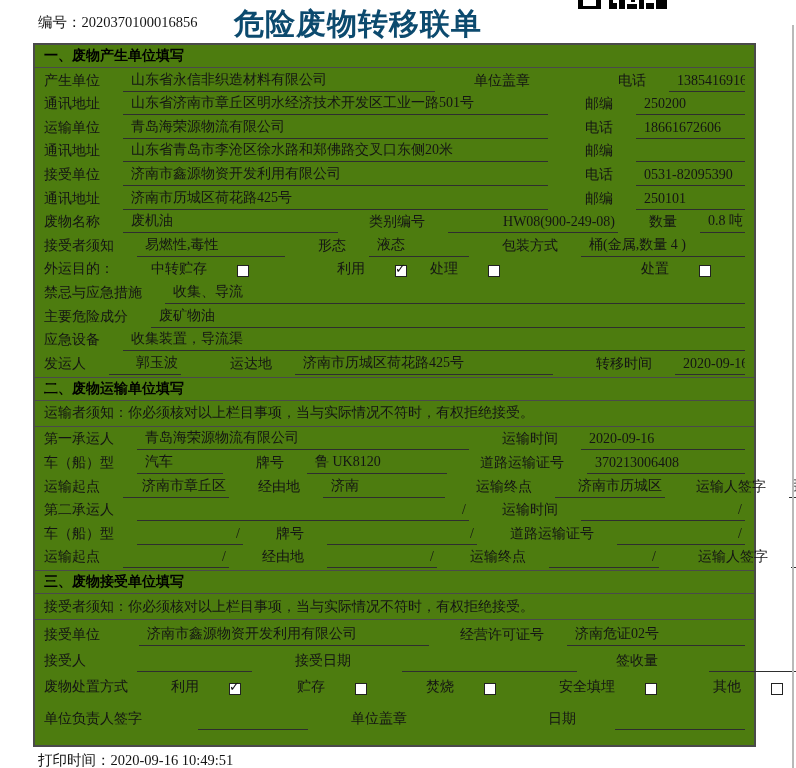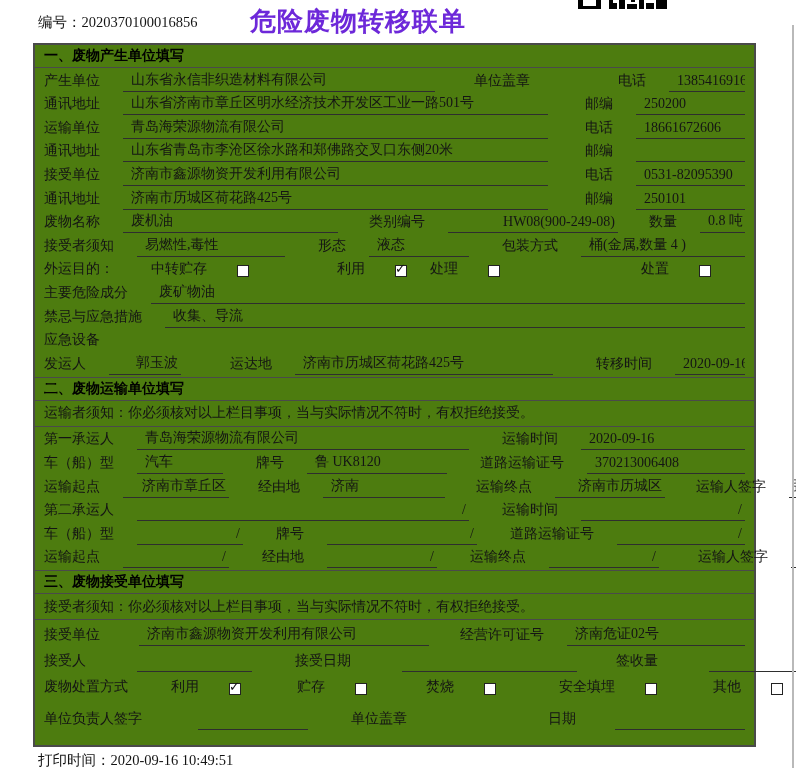--- a/index.html
+++ b/index.html
@@ -10,21 +10,21 @@
     font-family:"Liberation Serif","DejaVu Serif",serif;
     font-size:14px;color:#141414;
     overflow:hidden;
   }
   
   .top-header{position:relative;height:43px;}
   .serial{position:absolute;left:38px;top:13px;font-size:14.5px;white-space:nowrap;}
   .doc-title{
     position:absolute;left:0;right:80px;top:4px;text-align:center;
     font-family:"Liberation Sans","DejaVu Sans",sans-serif;
-    font-size:26px;font-weight:bold;letter-spacing:1px;color:#6d28d9;
+    font-size:30px;font-weight:bold;letter-spacing:1px;color:#0c4a6e;
   }
   .qr-frag{position:absolute;left:578px;top:0;}
   .page-edge{position:absolute;right:2px;top:25px;bottom:0;width:2px;background:#b9b9b9;}
   
   .form-box{
     position:absolute;left:33px;top:43px;width:723px;height:704px;
     box-sizing:border-box;border:2px solid #4a4a4a;background:#4d7c0f;
   }
   .sec-title{
     height:23px;display:flex;align-items:center;padding:0 9px;
@@ -174,31 +174,32 @@
       <span class="cb"></span>
       <span class="lbl ml65">利用</span>
       <span class="cb checked"></span>
       <span class="lbl ml90">处理</span>
       <span class="cb"></span>
       <span class="lbl ml118">处置</span>
       <span class="cb"></span>
     </div>
 
     <div class="row">
+      <span class="lbl">禁忌与应急措施</span>
+      <span class="fill grow">收集、导流</span>
+    </div>
+
+    <div class="row">
       <span class="lbl">主要危险成分</span>
       <span class="fill grow">废矿物油</span>
     </div>
 
     <div class="row">
-      <span class="lbl">禁忌与应急措施</span>
-      <span class="fill grow">收集、导流</span>
-    </div>
-
-    <div class="row">
       <span class="lbl">应急设备</span>
+      <span class="fill grow">收集装置，导流渠</span>
     </div>
 
     <div class="row">
       <span class="lbl">发运人</span>
       <span class="fill w72 c">郭玉波</span>
       <span class="lbl ml26">运达地</span>
       <span class="fill w258">济南市历城区荷花路425号</span>
       <span class="lbl ml20">转移时间</span>
       <span class="fill grow">2020-09-16</span>
     </div>

